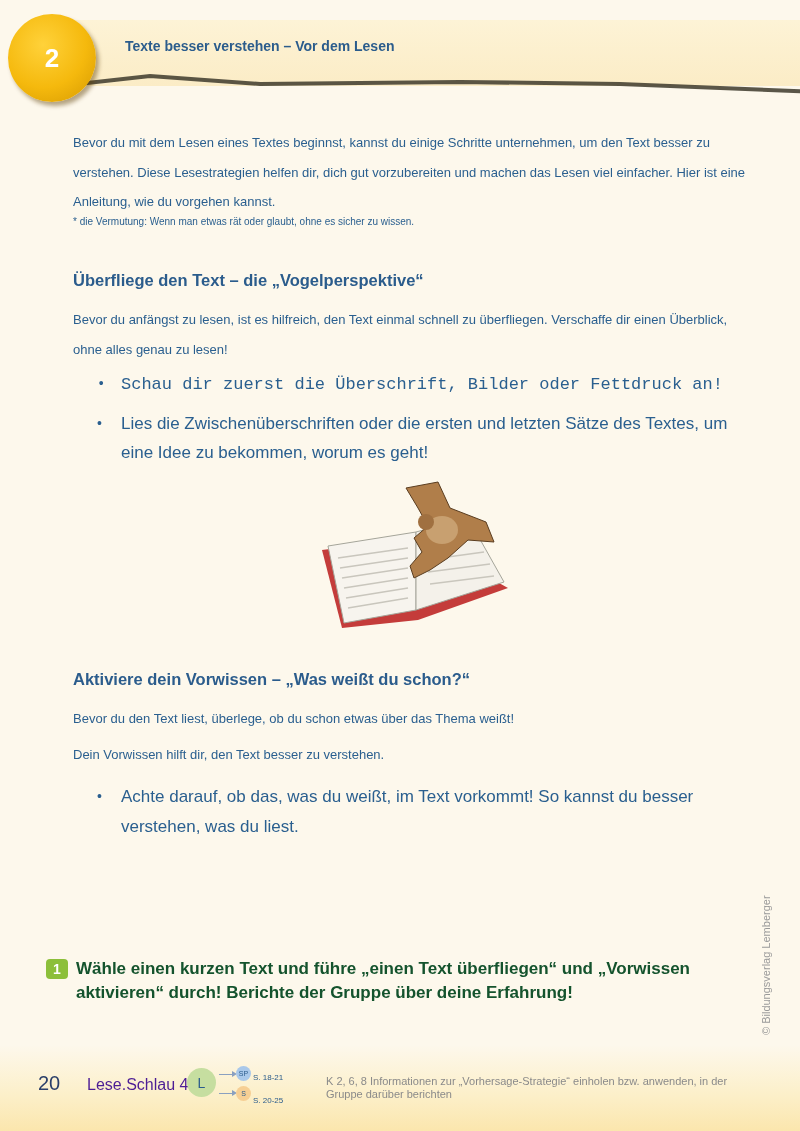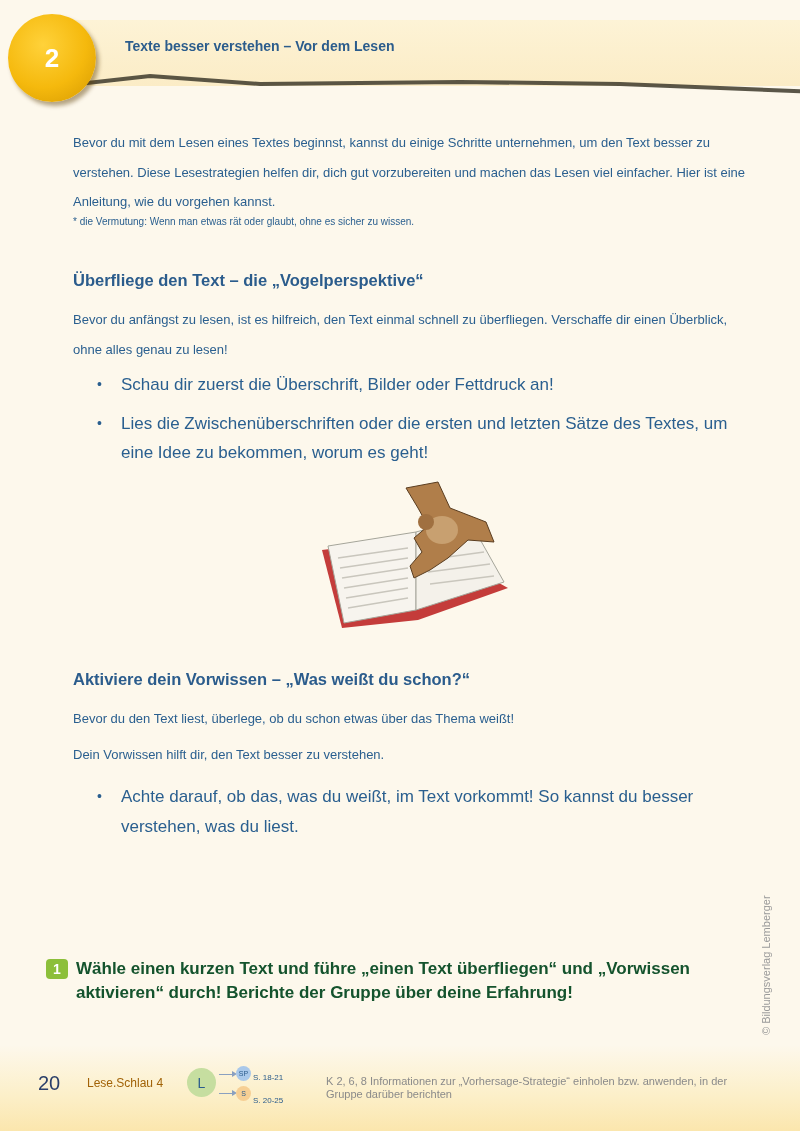--- a/index.html
+++ b/index.html
@@ -48,21 +48,21 @@
   .task-text { margin-left:30px; font-size:17px; font-weight:bold; line-height:24px; color:#14532d; }
   .copyright {
     position:absolute; left:760px; top:1035px; transform-origin:left top; transform:rotate(-90deg);
     font-size:11px; color:#9a9a9a; white-space:nowrap;
   }
   .footer {
     position:absolute; left:0; top:1045px; width:800px; height:86px;
     background:linear-gradient(180deg,#fdf8ec 0%,#fcefc8 60%,#fbe6ad 100%);
   }
   .page-number { position:absolute; left:38px; top:1072px; font-size:20px; color:#2b3f6a; }
-  .book-name { position:absolute; left:87px; top:1076px; font-size:12px; color:#a16207; }
+  .book-name { position:absolute; left:87px; top:1076px; font-size:16px; color:#4c1d95; }
   .L-badge {
     position:absolute; left:187px; top:1068px; width:29px; height:29px; border-radius:50%;
     background:#c6dea0; color:#2b5c8c; font-size:14px;
     display:flex; align-items:center; justify-content:center;
   }
   .arrow { position:absolute; height:1px; background:#8aa0c0; width:14px; }
   .arrow::after { content:""; position:absolute; right:-4px; top:-3px; border-left:5px solid #8aa0c0; border-top:3.5px solid transparent; border-bottom:3.5px solid transparent; }
   .mini-badge {
     position:absolute; width:15px; height:15px; border-radius:50%;
     font-size:7px; display:flex; align-items:center; justify-content:center; color:#2b5c8c;
@@ -86,21 +86,21 @@
 
 <div class="content">
   <p class="intro">Bevor du mit dem Lesen eines Textes beginnst, kannst du einige Schritte unternehmen, um den Text besser zu verstehen. Diese Lesestrategien helfen dir, dich gut vorzubereiten und machen das Lesen viel einfacher. Hier ist eine Anleitung, wie du vorgehen kannst.</p>
   <p class="footnote">* die Vermutung: Wenn man etwas rät oder glaubt, ohne es sicher zu wissen.</p>
 </div>
 
 <h2 class="s1-heading">Überfliege den Text – die „Vogelperspektive“</h2>
 <div class="s1-body">
   <p style="margin-bottom:6px;">Bevor du anfängst zu lesen, ist es hilfreich, den Text einmal schnell zu überfliegen. Verschaffe dir einen Überblick, ohne alles genau zu lesen!</p>
   <ul>
-    <li style="margin-bottom:9px;">Schau dir zuerst die Überschrift, Bilder oder Fettdruck an!</li>
+    <li style="margin-bottom:9px;font-family:Liberation Mono, monospace;">Schau dir zuerst die Überschrift, Bilder oder Fettdruck an!</li>
     <li>Lies die Zwischenüberschriften oder die ersten und letzten Sätze des Textes, um eine Idee zu bekommen, worum es geht!</li>
   </ul>
 </div>
 
 <svg class="illustration" viewBox="0 0 200 160">
   <polygon points="4,72 100,60 190,110 100,142 24,150" fill="#c43c3a"></polygon>
   <polygon points="10,68 98,54 98,132 26,145" fill="#f7f4ee" stroke="#a5a59a" stroke-width="1"></polygon>
   <polygon points="98,54 150,40 186,104 98,132" fill="#f4f1ea" stroke="#a5a59a" stroke-width="1"></polygon>
   <g stroke="#c9c6bd" stroke-width="1.5">
     <line x1="20" y1="80" x2="90" y2="70"></line>

